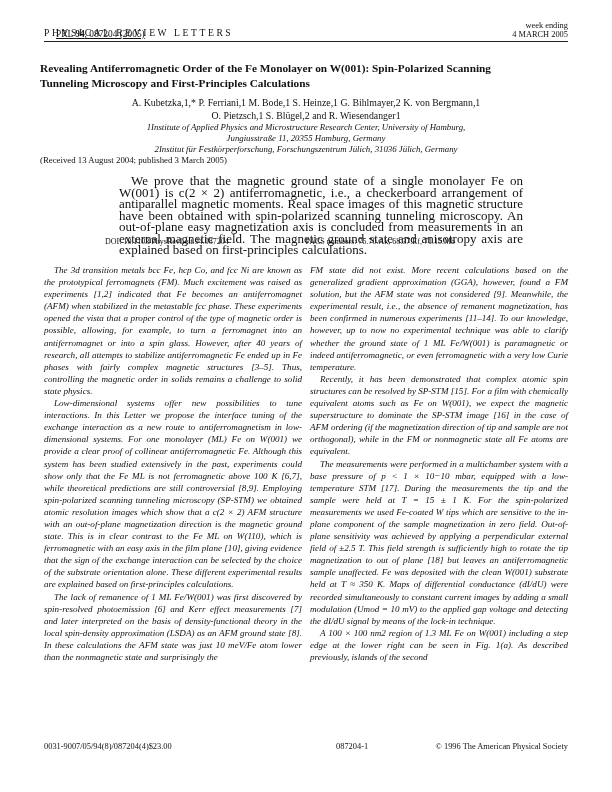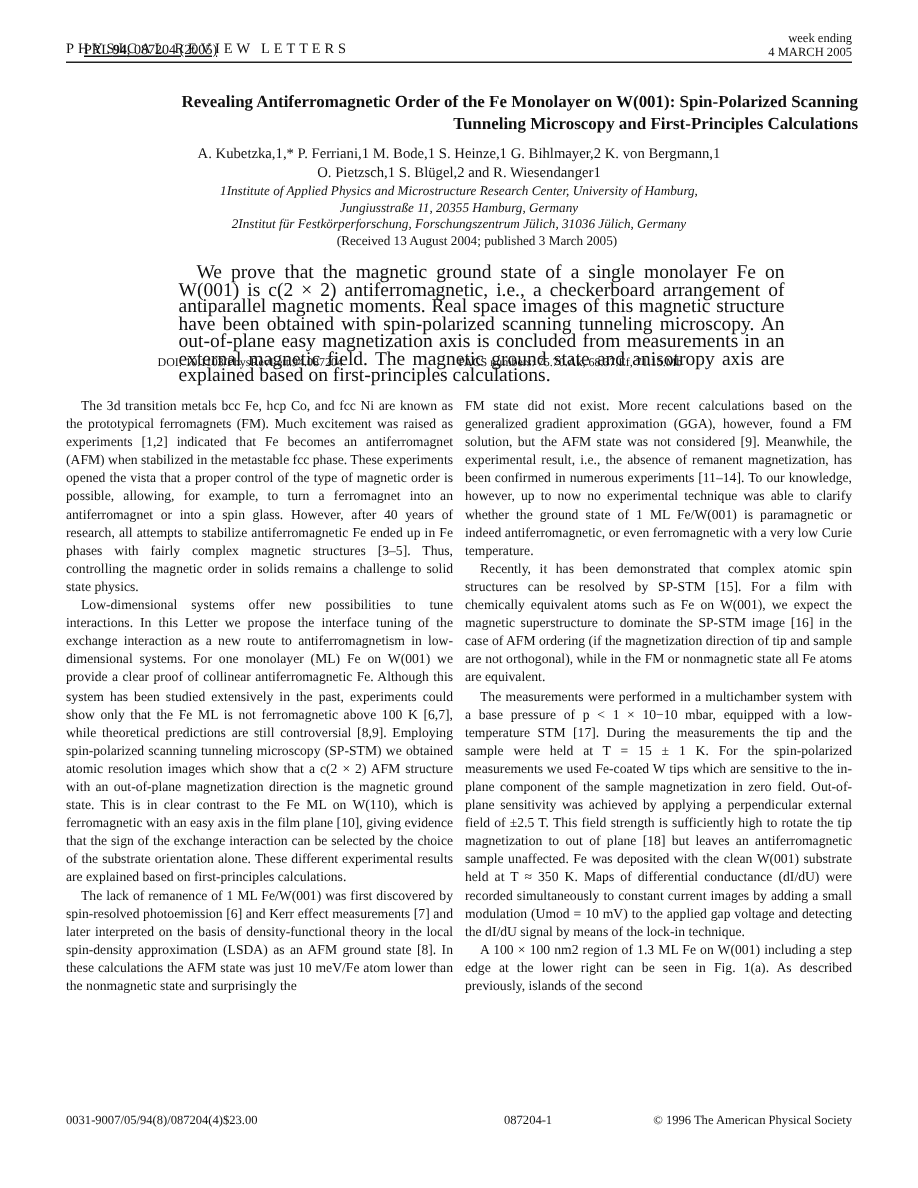--- a/index.html
+++ b/index.html
@@ -4,34 +4,34 @@
 <style>
   html, body { margin: 0; padding: 0; background: #fff; }
   body { width: 612px; height: 792px; position: relative; overflow: hidden;
          font-family: "Liberation Serif", "DejaVu Serif", serif; color: #111; }
   .header { position: absolute; left: 44px; top: 24px; width: 524px; height: 17px;
             border-bottom: 1px solid #222; font-size: 9.4px; }
   .header .left { position: absolute; left: 12px; bottom: 2px; text-decoration: underline; }
   .header .center { position: absolute; left: 0; right: 0; bottom: 3px; text-align: left;
                     letter-spacing: 2.6px; font-size: 9.6px; }
   .header .right { position: absolute; right: 0; bottom: 2px; text-align: right; line-height: 9px; font-size: 8.4px; }
-  .title { position: absolute; left: 40px; width: 532px; top: 61px; text-align: right;
+  .title { position: absolute; left: 40px; width: 532px; top: 61px; text-align: left;
            font-weight: bold; font-size: 11.3px; line-height: 15px; }
   .authors { position: absolute; left: 40px; width: 532px; top: 96px; text-align: center;
              font-size: 9.8px; line-height: 13px; }
   .affil { position: absolute; left: 40px; width: 532px; top: 122px; text-align: center;
            font-size: 8.8px; line-height: 11.2px; font-style: italic; }
-  .received { position: absolute; left: 52px; width: 532px; top: 155px; text-align: center;
+  .received { position: absolute; left: 40px; width: 532px; top: 155px; text-align: left;
               font-size: 8.8px; }
   .abstract { position: absolute; left: 119px; width: 404px; top: 175px;
               font-size: 13px; line-height: 11.5px; text-align: justify; text-indent: 12px; }
   .meta { position: absolute; left: 105px; width: 350px; top: 237px; font-size: 8px; }
   .meta .pacs { position: absolute; right: 0; top: 0; }
   .col { position: absolute; top: 264px; width: 258px; font-size: 9.1px; line-height: 12.1px;
-         text-align: justify; }
+         text-align: justify; font-style: italic; }
   .col.left { left: 44px; }
   .col.right { left: 310px; }
   .col p { margin: 0; text-indent: 10px; }
   .col p.noindent { text-indent: 0; }
   .footer { position: absolute; left: 44px; width: 524px; top: 742px; font-size: 8.4px; }
   .footer .f-left { position: absolute; left: 0; }
   .footer .f-center { position: absolute; left: 244px; margin-left: 48px; }
   .footer .f-right { position: absolute; right: 0; }
 </style>
 </head>

